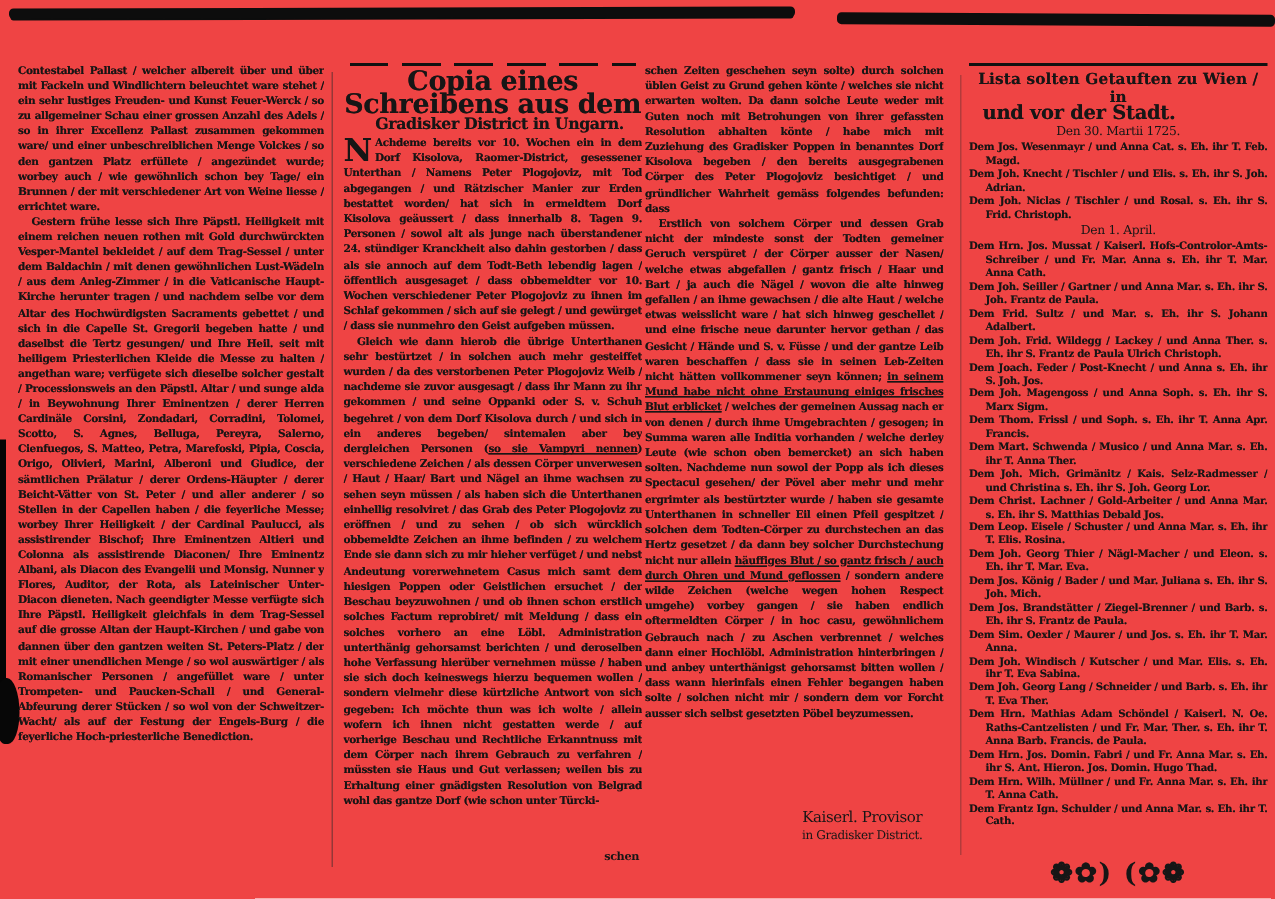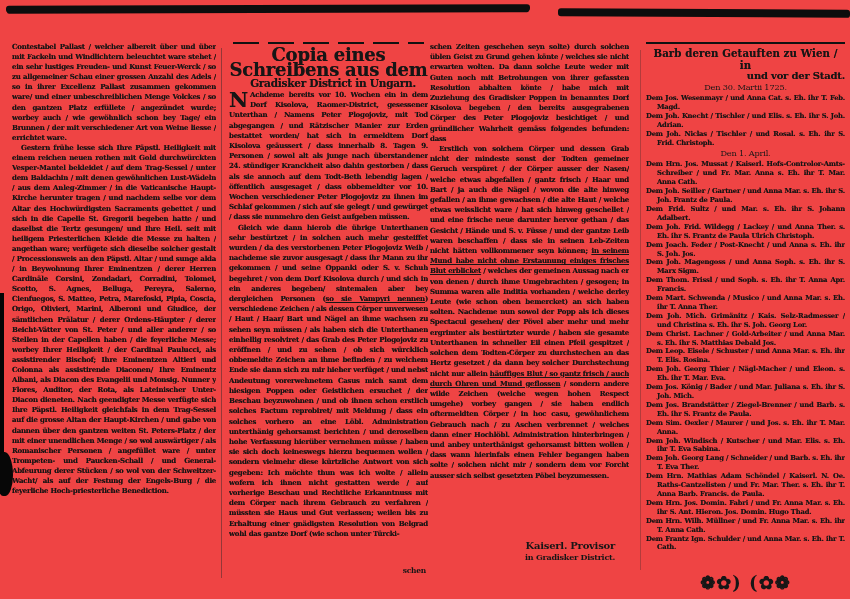--- a/index.html
+++ b/index.html
@@ -33,28 +33,28 @@
   
   .broken-rule{height:2px;margin:0 4px 3px 4px;
      background:repeating-linear-gradient(90deg,#111 0 26px,transparent 26px 35px);}
   .copia-t1{font-size:18px;font-weight:700;text-align:center;line-height:15px;margin:0;}
   .copia-t2{font-size:10.5px;font-weight:700;text-align:center;line-height:13px;margin:0 0 6px 0;}
   #col2-text{max-height:470px;overflow:hidden;}
   #col1-text{max-height:548px;overflow:hidden;}
   #col3-text{max-height:452px;overflow:hidden;}
   .catchword{position:absolute;right:2px;bottom:18px;font-weight:700;font-size:7.5px;}
   
-  .signature{position:absolute;right:14px;bottom:32px;text-align:right;font-weight:700;}
+  .signature{position:absolute;right:14px;bottom:32px;text-align:center;font-weight:400;}
   .sig1{font-size:10px;line-height:12px;}
   .sig2{font-size:8px;line-height:10px;}
   
   .lista-rule{height:2px;background:#111;margin:0 0 3px 0;}
   .lista-t1{font-size:10.2px;font-weight:700;text-align:center;line-height:12px;margin:0;
             letter-spacing:.1px;}
-  .lista-t2{font-size:10px;font-weight:700;text-align:right;line-height:10px;margin:0 0 2px 0;}
+  .lista-t2{font-size:13px;font-weight:700;text-align:left;line-height:10px;margin:0 0 2px 0;}
   #baptism-sections{max-height:498px;overflow:hidden;}
   .date-head{text-align:center;font-weight:400;font-size:8.2px;line-height:11px;padding:1px 0;}
   .entry{font-weight:700;padding-left:11px;text-indent:-11px;
          text-shadow:0 0 .3px rgba(0,0,0,.5);}
   .ornament{position:absolute;left:0;right:0;bottom:6px;text-align:center;
             font-size:18px;font-weight:700;letter-spacing:1px;}
 </style>
 </head>
 <body>
 
@@ -91,21 +91,21 @@
         <p><span>Erstlich von solchem Cörper und dessen Grab nicht der mindeste sonst der Todten gemeiner Geruch verspüret / der Cörper ausser der Nasen/ welche etwas abgefallen / gantz frisch / Haar und Bart / ja auch die Nägel / wovon die alte hinweg gefallen / an ihme gewachsen / die alte Haut / welche etwas weisslicht ware / hat sich hinweg geschellet / und eine frische neue darunter hervor gethan / das Gesicht / Hände und S. v. Füsse / und der gantze Leib waren beschaffen / dass sie in seinen Leb-Zeiten nicht hätten vollkommener seyn können; </span><span class="handline">in seinem Mund habe nicht ohne Erstaunung einiges frisches Blut erblicket</span><span> / welches der gemeinen Aussag nach er von denen / durch ihme Umgebrachten / gesogen; in Summa waren alle Inditia vorhanden / welche derley Leute (wie schon oben bemercket) an sich haben solten. Nachdeme nun sowol der Popp als ich dieses Spectacul gesehen/ der Pövel aber mehr und mehr ergrimter als bestürtzter wurde / haben sie gesamte Unterthanen in schneller Eil einen Pfeil gespitzet / solchen dem Todten-Cörper zu durchstechen an das Hertz gesetzet / da dann bey solcher Durchstechung nicht nur allein </span><span class="handline">häuffiges Blut / so gantz frisch / auch durch Ohren und Mund geflossen</span><span> / sondern andere wilde Zeichen (welche wegen hohen Respect umgehe) vorbey gangen / sie haben endlich oftermeldten Cörper / in hoc casu, gewöhnlichem Gebrauch nach / zu Aschen verbrennet / welches dann einer Hochlöbl. Administration hinterbringen / und anbey unterthänigst gehorsamst bitten wollen / dass wann hierinfals einen Fehler begangen haben solte / solchen nicht mir / sondern dem vor Forcht ausser sich selbst gesetzten Pöbel beyzumessen.</span></p>
       </div>
     <div class="signature">
       <div class="sig1">Kaiserl. Provisor</div>
       <div class="sig2">in Gradisker District.</div>
     </div>
   </div>
 
   <div id="col4" class="col">
     <div class="lista-rule"></div>
-    <p class="lista-t1">Barb deren Getauften zu Wien / in</p>
+    <p class="lista-t1">Lista solten Getauften zu Wien / in</p>
     <p class="lista-t2">und vor der Stadt.</p>
     <div id="baptism-sections">
         <div class="date-head">Den 30. Martii 1725.</div>
         <div class="entry">Dem Jos. Wesenmayr / und Anna Cat. s. Eh. ihr T. Feb. Magd.</div>
         <div class="entry">Dem Joh. Knecht / Tischler / und Elis. s. Eh. ihr S. Joh. Adrian.</div>
         <div class="entry">Dem Joh. Niclas / Tischler / und Rosal. s. Eh. ihr S. Frid. Christoph.</div>
         <div class="date-head">Den 1. April.</div>
         <div class="entry">Dem Hrn. Jos. Mussat / Kaiserl. Hofs-Controlor-Amts-Schreiber / und Fr. Mar. Anna s. Eh. ihr T. Mar. Anna Cath.</div>
         <div class="entry">Dem Joh. Seiller / Gartner / und Anna Mar. s. Eh. ihr S. Joh. Frantz de Paula.</div>
         <div class="entry">Dem Frid. Sultz / und Mar. s. Eh. ihr S. Johann Adalbert.</div>

